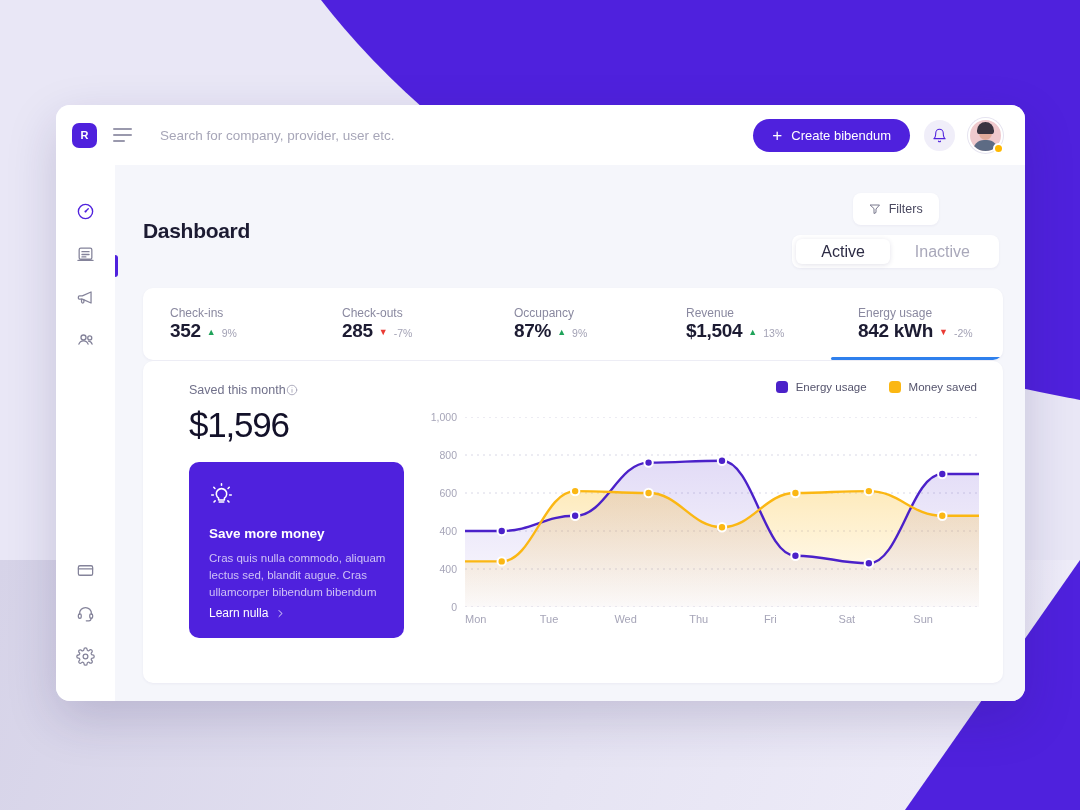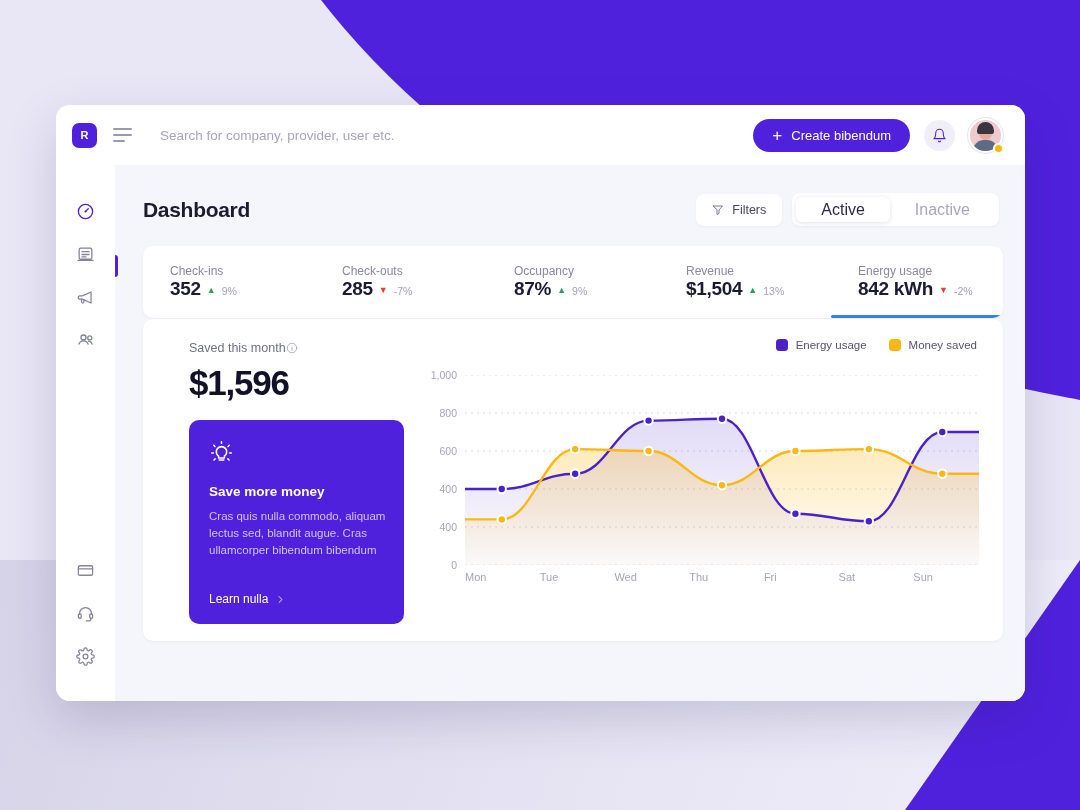--- a/index.html
+++ b/index.html
@@ -183,21 +183,21 @@
   
   #page-header {
     display: flex; align-items: center; justify-content: space-between;
     margin-bottom: 20px;
     padding-right: 4px;
   }
   #page-title {
     font-size: 21px; font-weight: bold; color: #1c1b32;
     letter-spacing: -.3px;
   }
-  #header-controls { display: flex; align-items: center; gap: 10px; }
+  #header-controls { display: flex; align-items: center; gap: 10px; flex-direction: column; }
   #filters-button {
     display: flex; align-items: center; gap: 8px;
     background: #fff;
     border: none;
     border-radius: 8px;
     height: 32px; padding: 0 16px;
     font-family: "Liberation Sans", sans-serif;
     font-size: 12.5px; color: #4a4960;
     cursor: pointer;
     box-shadow: 0 1px 3px rgba(40,28,90,.05);
@@ -263,29 +263,29 @@
     height: 322px;
     position: relative;
     box-shadow: 0 1px 3px rgba(40,28,90,.05);
     display: flex;
     padding: 20px 24px 0 24px;
   }
   #chart-left { width: 248px; flex: 0 0 248px; padding-left: 22px; padding-top: 2px; }
   #saved-label-row { display: flex; align-items: center; }
   #saved-label { font-size: 12.5px; color: #70708a; }
   #saved-amount {
-    font-size: 35px; font-weight: bold; color: #131129;
+    font-size: 35px; font-weight: normal; color: #131129;
     letter-spacing: -1.2px;
     margin-top: 8px; margin-bottom: 17px;
   }
 
   #promo-card {
     background: #4f21dd;
     border-radius: 10px;
-    width: 215px; height: 204px;
+    width: 215px; height: 176px;
     padding: 20px 18px 0 20px;
     color: #fff;
     position: relative;
   }
   #promo-title { font-size: 13.5px; font-weight: bold; margin-top: 15px; margin-bottom: 9px; }
   #promo-body { font-size: 11.5px; line-height: 1.48; color: #cfc2f6; }
   #promo-link {
     position: absolute; left: 20px; bottom: 18px;
     display: flex; align-items: center; gap: 8px;
     font-size: 12px; color: #fff; text-decoration: none; cursor: pointer;

